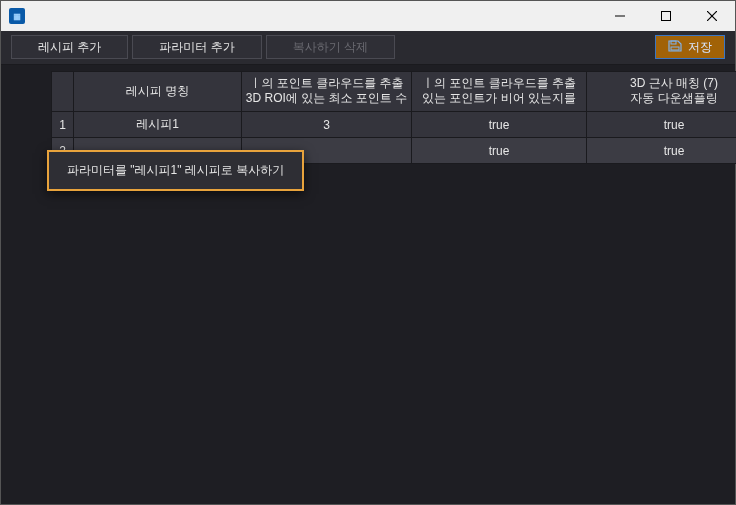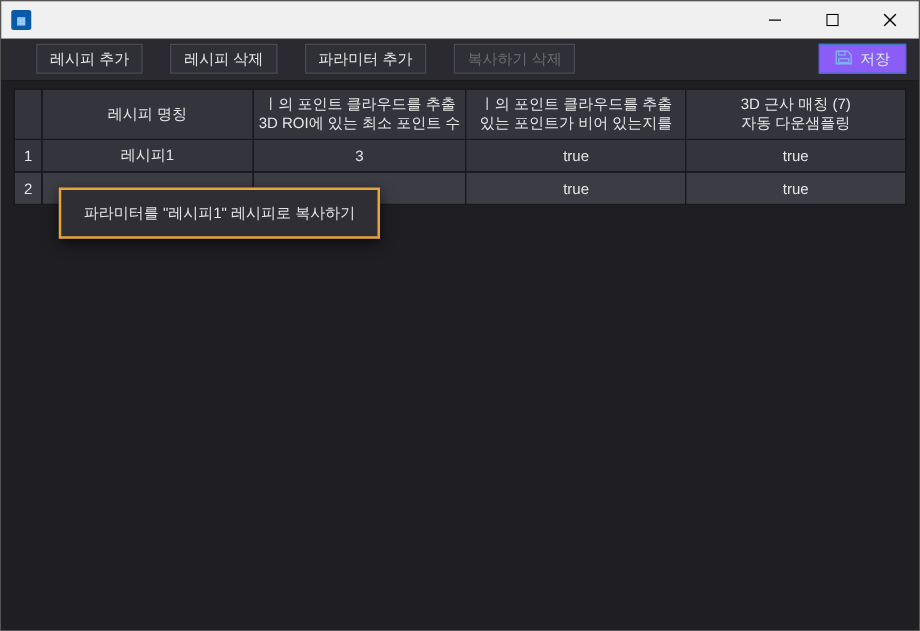--- a/index.html
+++ b/index.html
@@ -11,28 +11,28 @@
   
   .titlebar { height: 30px; background: #f0f0f0; display: flex; align-items: center; color: #000; font-size: 12px; }
   .titlebar .app-icon { width: 16px; height: 16px; margin: 0 6px 0 8px; background: #0a5aa8; border-radius: 2px; display:flex; align-items:center; justify-content:center; color:#9fd3ff; font-size:8px; font-weight:bold;}
   .titlebar .title-text { flex: 0 0 auto; }
   .titlebar .spacer { flex: 1; }
   .titlebar .win-btn { width: 46px; height: 30px; display:flex; align-items:center; justify-content:center; font-size:12px; font-family: "Segoe UI Symbol", sans-serif; }
   .titlebar .win-btn svg { display:block; }
 
   
   .toolbar { height: 38px; background: #2a2a30; display:flex; align-items:center; padding: 0 10px; gap: 4px; border-bottom: 1px solid #1a1a1e;}
-  .btn { height: 24px; padding: 0 10px; background: #2f2f36; border: 1px solid #4a4a52; color: #e6e6e6; font-size: 12px; display:flex; align-items:center; justify-content:center; cursor:pointer;margin-left:18px; }
+  .btn { height: 24px; padding: 0 26px; background: #2f2f36; border: 1px solid #4a4a52; color: #e6e6e6; font-size: 12px; display:flex; align-items:center; justify-content:center; cursor:pointer; }
   .btn.disabled { color: #6b6b72; }
   .toolbar .fill { flex:1; }
-  .save-btn { background:#8b5cf6; border:1px solid #3b76c4; color:#d8e6ff; display:flex; gap:6px; align-items:center; padding: 0 12px; height:24px; font-size:12px;}
+  .save-btn { background:#a16207; border:1px solid #3b76c4; color:#d8e6ff; display:flex; gap:6px; align-items:center; padding: 0 12px; height:24px; font-size:12px;}
   .save-ico { display:inline-block; }
 
   
-  .content { flex:1; padding: 6px 10px 10px 10px; background: #1e1e23; display:flex; flex-direction:column; }
+  .content { flex:1; padding: 6px 10px 10px 10px; background: #1e1e23; display:flex; flex-direction:column;margin-left:40px; }
   .table-wrap { flex:1; background:#1e1e23; border:0; }
 
   table { border-collapse: collapse; width: 100%; table-layout: fixed; }
   th, td { border: 1px solid #1a1a1e; background:#34343c; color:#e6e6e6; font-size:12px; font-weight:normal; text-align:center; overflow:hidden; }
   th { height:38px; line-height:1.3; padding: 4px 2px; white-space: pre-line; }
   td { height:26px; }
   th.corner, td.rownum { background:#34343c; width:22px; }
   col.rownum-col { width:22px; }
   col.name-col { width:168px; }
   col.c1 { width:170px; }
@@ -79,21 +79,20 @@
     <div class="win-btn">
       <svg width="10" height="10" viewBox="0 0 10 10">
           <line x1="0" y1="0" x2="10" y2="10" stroke="#000" stroke-width="1.2"></line>
           <line x1="10" y1="0" x2="0" y2="10" stroke="#000" stroke-width="1.2"></line>
         </svg>
     </div>
   </div>
 
   <div class="toolbar">
     <div class="btn">레시피 추가</div>
-    <div class="btn">레시피 삭제</div>
     <div class="btn">파라미터 추가</div>
     <div class="btn disabled">복사하기 삭제</div>
     <div class="fill"></div>
     <div class="save-btn">
       <span class="save-ico">
         <svg width="14" height="12" viewBox="0 0 14 12">
             <path d="M1 1 h9 l3 3 v7 h-12 z" fill="none" stroke="#7fb3f0" stroke-width="1.2"></path>
             <rect x="3" y="1" width="5" height="3" fill="none" stroke="#7fb3f0" stroke-width="1"></rect>
             <rect x="3" y="7" width="8" height="3" fill="none" stroke="#7fb3f0" stroke-width="1"></rect>
           </svg>

